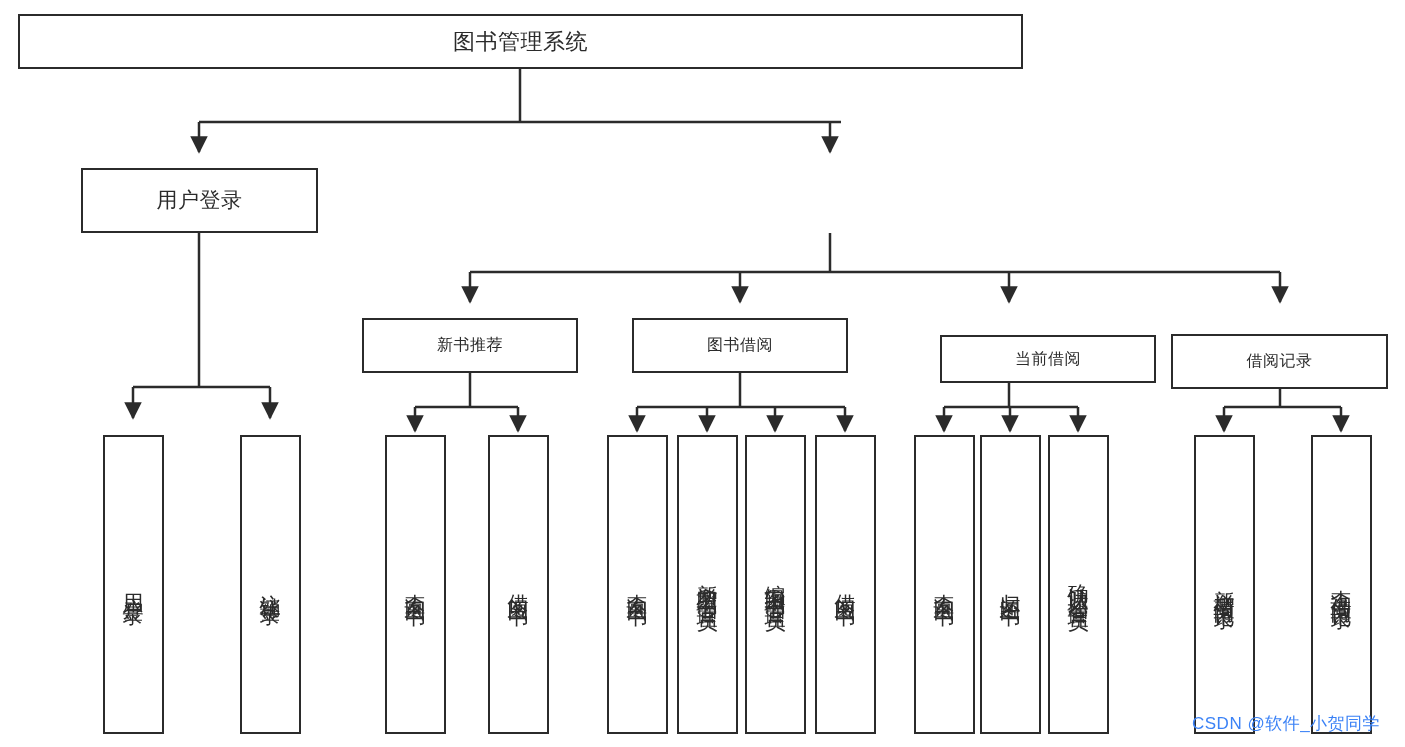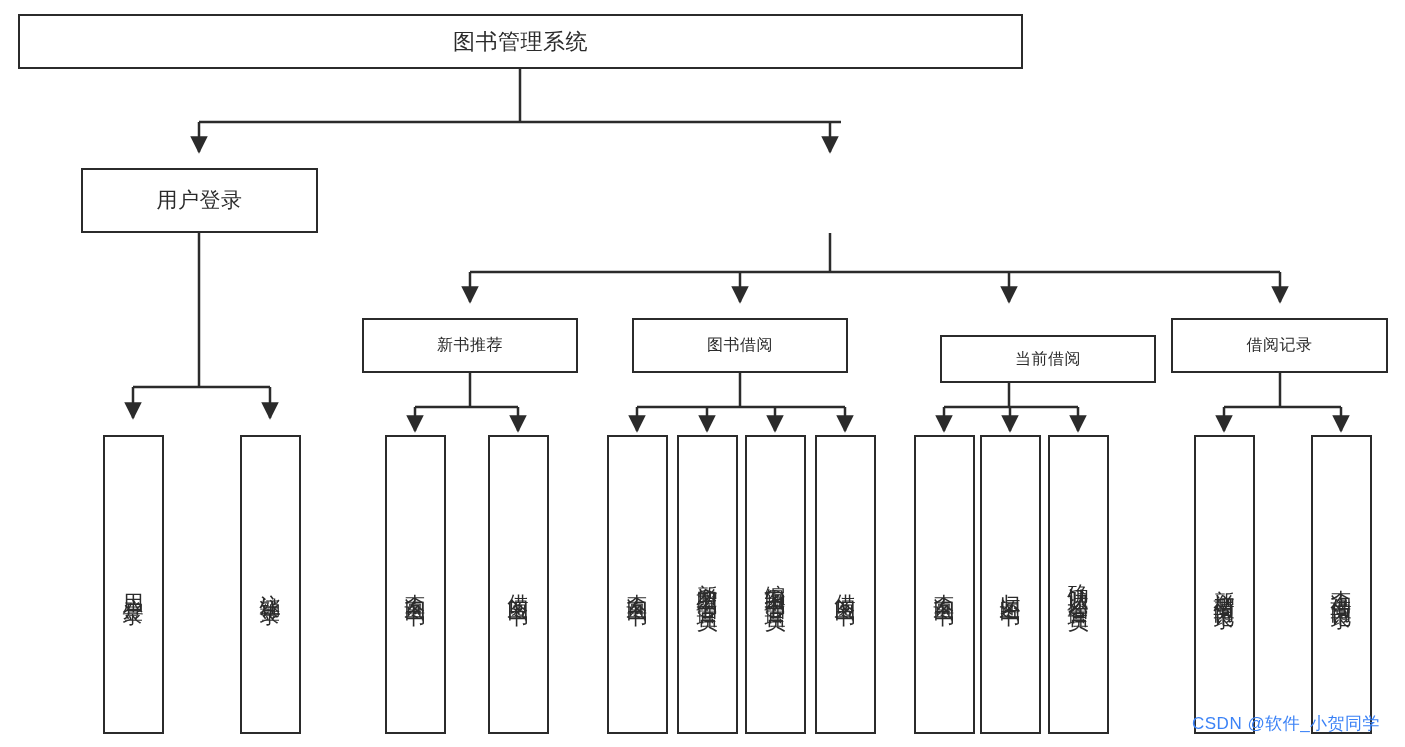--- a/index.html
+++ b/index.html
@@ -139,21 +139,21 @@
 
   <div class="node-box node-cat" style="left:362px; top:318px; width:216px; height:55px;">
     <span class="node-label">新书推荐</span>
   </div>
   <div class="node-box node-cat" style="left:632px; top:318px; width:216px; height:55px;text-align:center;">
     <span class="node-label">图书借阅</span>
   </div>
   <div class="node-box node-cat" style="left:940px; top:318px; width:216px; height:48px;margin-top:17px;">
     <span class="node-label">当前借阅</span>
   </div>
-  <div class="node-box node-cat" style="left:1171px; top:318px; width:217px; height:55px;">
+  <div class="node-box node-cat" style="left:1171px; top:334px; width:217px; height:55px;">
     <span class="node-label">借阅记录</span>
   </div>
 
   <div class="leaf-box" style="left:103px; top:435px; width:61px; height:299px;">
     <span class="leaf-label">用户登录</span>
   </div>
   <div class="leaf-box" style="left:240px; top:435px; width:61px; height:299px;">
     <span class="leaf-label">注销登录</span>
   </div>
 

